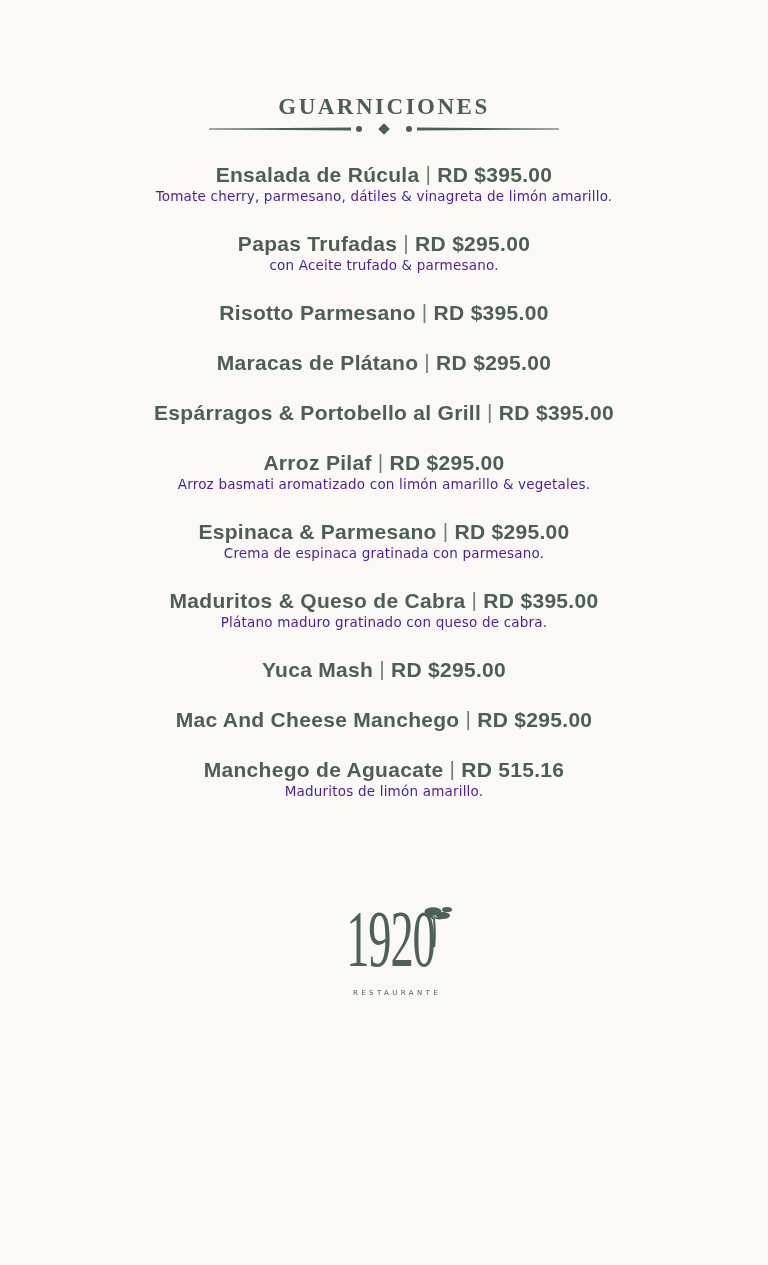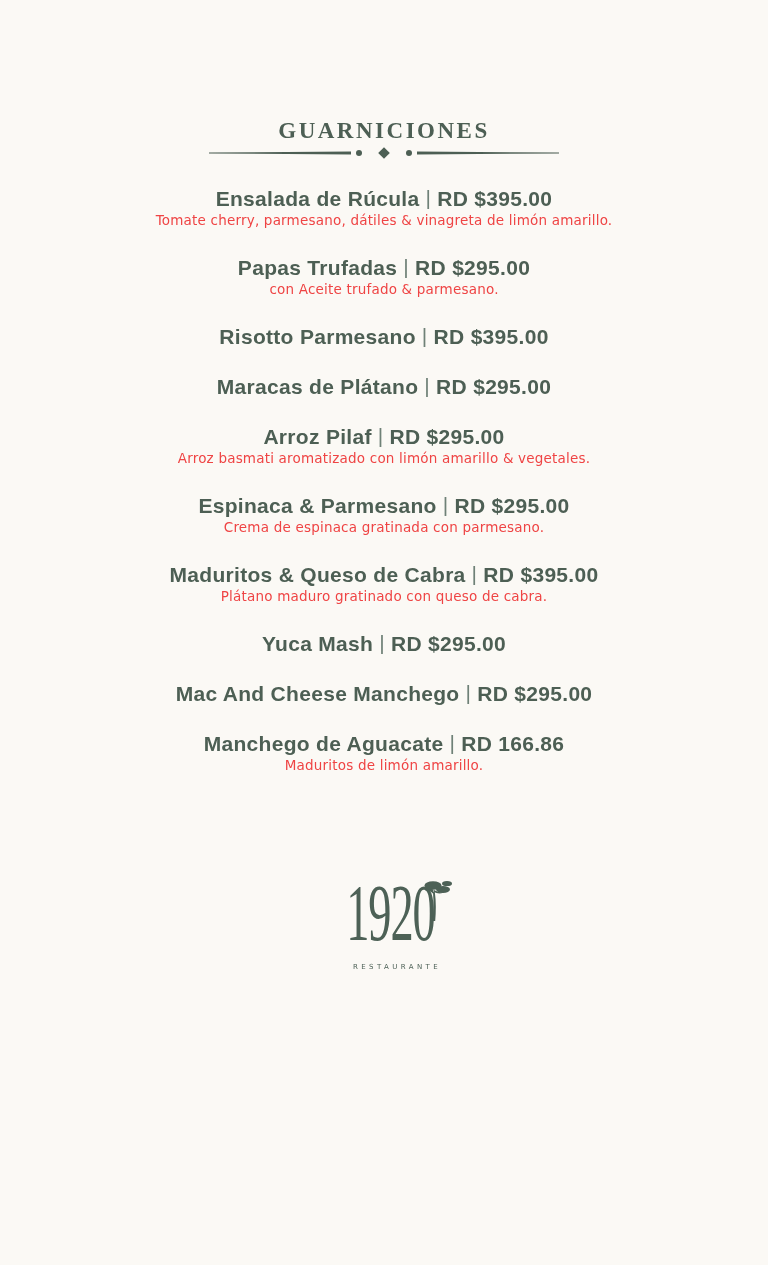--- a/index.html
+++ b/index.html
@@ -6,21 +6,21 @@
   html, body {
     width: 768px;
     height: 1265px;
     background: #fbf9f5;
     font-family: "Liberation Sans", sans-serif;
     overflow: hidden;
   }
   .page {
     width: 768px;
     height: 1265px;
-    padding-top: 118px;
+    padding-top: 94px;
     text-align: center;
     position: relative;
   }
   
   .menu-header { margin-bottom: 24px; }
   .section-title {
     font-family: "Liberation Serif", serif;
     font-size: 23px;
     font-weight: bold;
     letter-spacing: 2.5px;
@@ -44,21 +44,21 @@
     font-weight: normal;
     color: #6f8177;
     padding: 0 6px;
     position: relative;
     top: -1px;
   }
   .item-description {
     font-family: "DejaVu Sans", sans-serif;
     font-size: 13.5px;
     letter-spacing: 0.2px;
-    color: #ef4444;
+    color: #4c1d95;
     line-height: 17px;
     margin-top: 2px;
   }
   .item-description:empty { display: none; }
   
   .logo-footer {
     margin-top: 108px;
     display: flex;
     flex-direction: column;
     align-items: center;
@@ -130,20 +130,24 @@
     <div class="menu-item">
       <div class="item-line"><span>Risotto Parmesano</span><span class="price-separator">|</span><span>RD $395.00</span></div>
 
     </div>
 
     <div class="menu-item">
       <div class="item-line"><span>Maracas de Plátano</span><span class="price-separator">|</span><span>RD $295.00</span></div>
 
     </div>
 
+    <div class="menu-item">
+      <div class="item-line"><span>Espárragos &amp; Portobello al Grill</span><span class="price-separator">|</span><span>RD $395.00</span></div>
+
+    </div>
 
     <div class="menu-item">
       <div class="item-line"><span>Arroz Pilaf</span><span class="price-separator">|</span><span>RD $295.00</span></div>
       <div class="item-description">Arroz basmati aromatizado con limón amarillo &amp; vegetales.</div>
     </div>
 
     <div class="menu-item">
       <div class="item-line"><span>Espinaca &amp; Parmesano</span><span class="price-separator">|</span><span>RD $295.00</span></div>
       <div class="item-description">Crema de espinaca gratinada con parmesano.</div>
     </div>
@@ -158,21 +162,21 @@
       <div class="item-line"><span>Yuca Mash</span><span class="price-separator">|</span><span>RD $295.00</span></div>
 
     </div>
 
     <div class="menu-item">
       <div class="item-line"><span>Mac And Cheese Manchego</span><span class="price-separator">|</span><span>RD $295.00</span></div>
 
     </div>
 
     <div class="menu-item">
-      <div class="item-line"><span>Manchego de Aguacate</span><span class="price-separator">|</span><span>RD 166.86</span></div>
+      <div class="item-line"><span>Manchego de Aguacate</span><span class="price-separator">|</span><span>RD 515.16</span></div>
       <div class="item-description">Maduritos de limón amarillo.</div>
     </div>
 
   </div>
 
   <div class="logo-footer">
     <div class="logo-mark">
       <div class="logo-numerals">1920</div>
       <div class="tree-icon-wrap">
         <svg width="36" height="46" viewBox="0 0 36 46" xmlns="http://www.w3.org/2000/svg">

